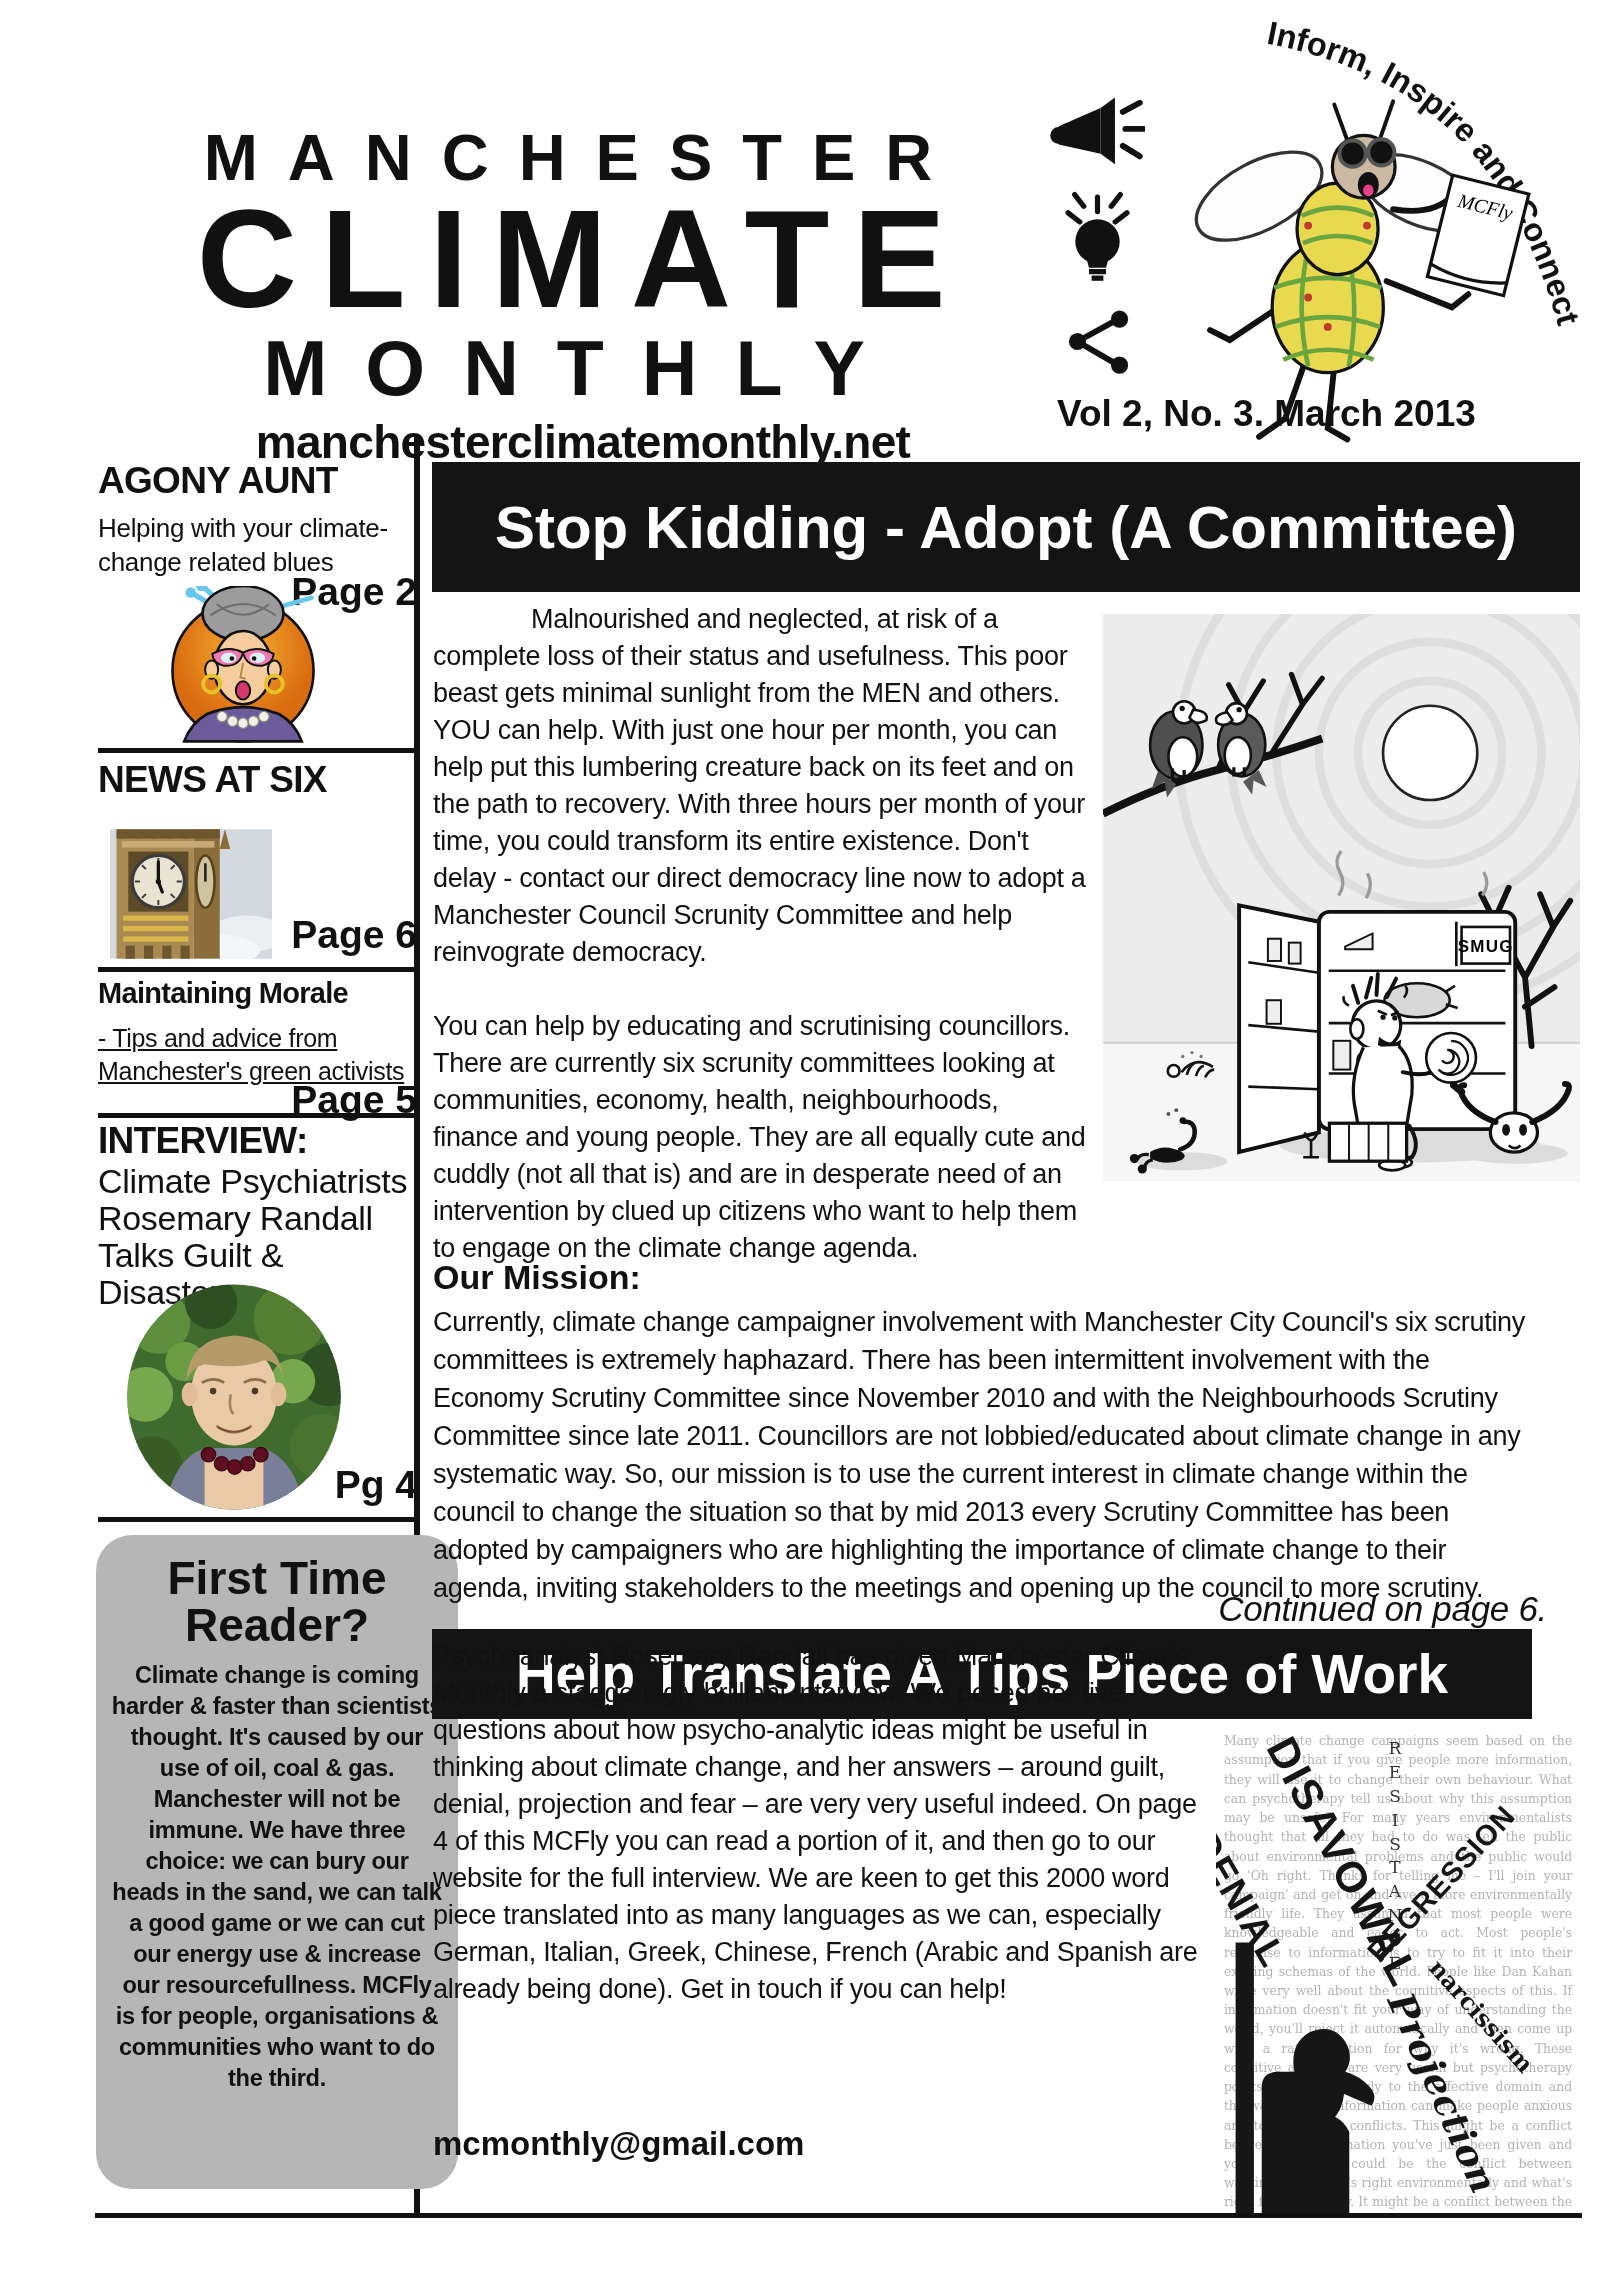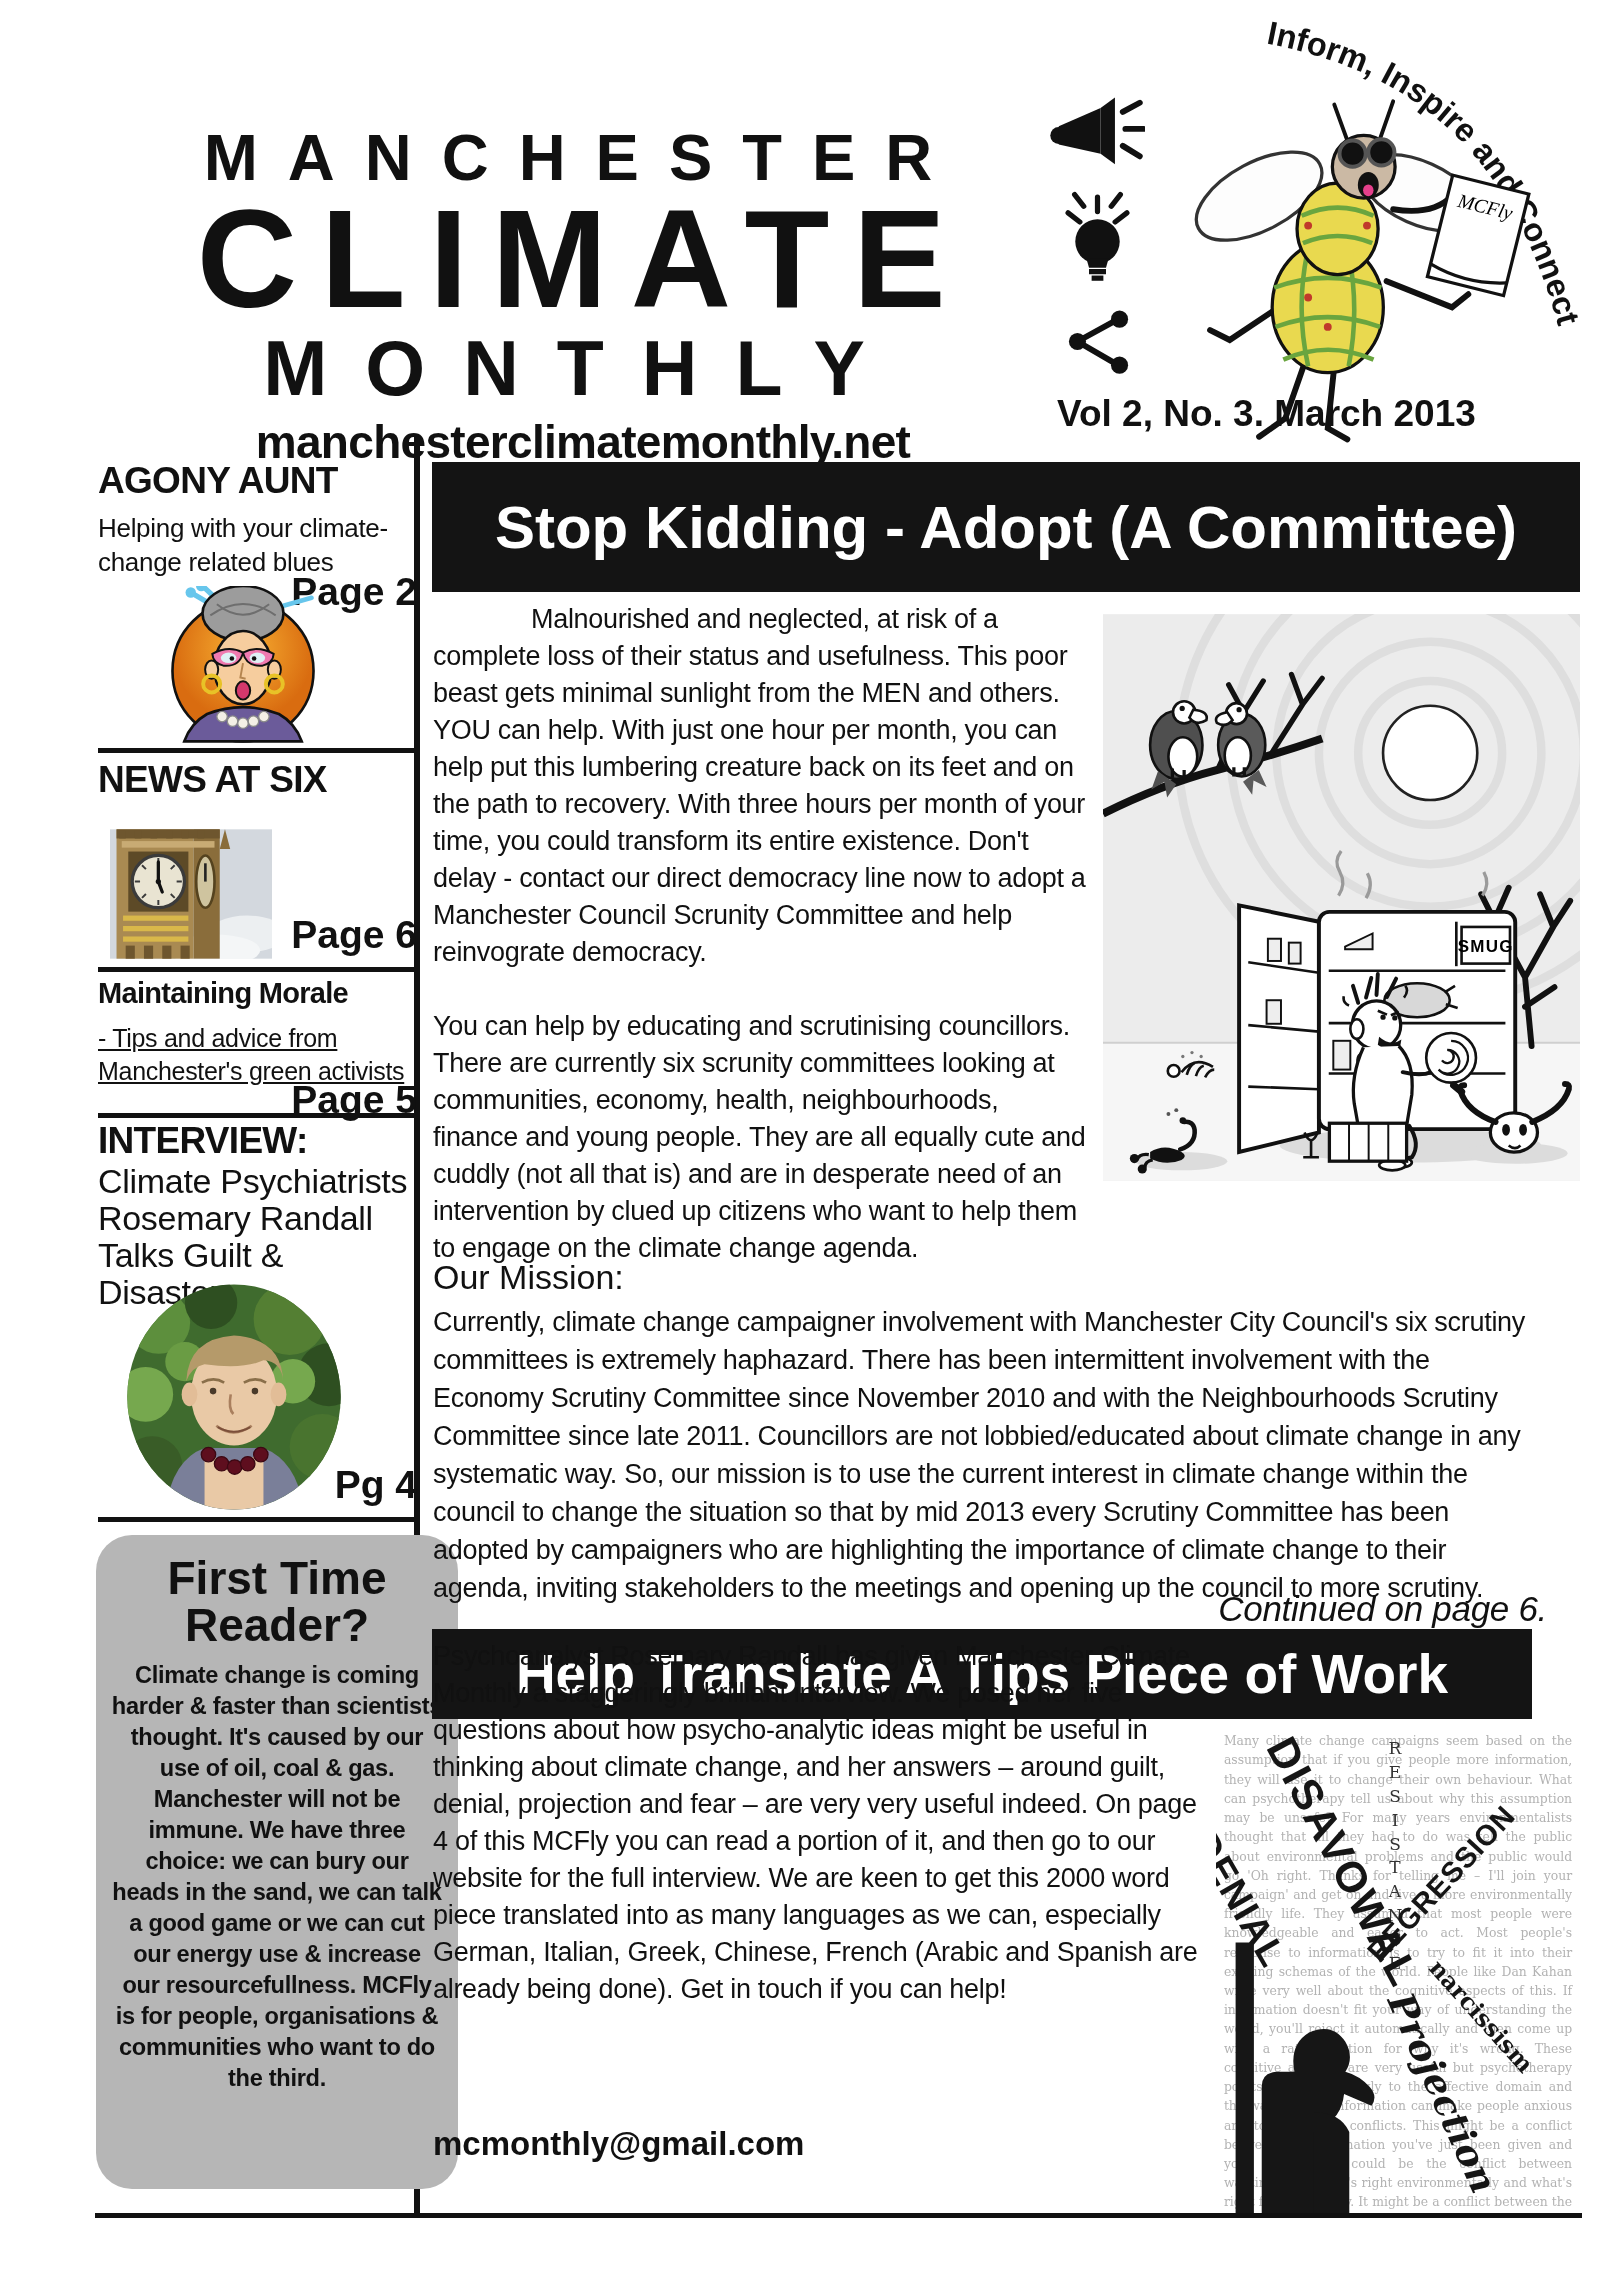--- a/index.html
+++ b/index.html
@@ -49,21 +49,21 @@
   #banner1 { left:432px; top:462px; width:1148px; height:130px; font-size:60px; }
   #banner2 { left:432px; top:1629px; width:1100px; height:90px; font-size:55px; }
 
   .bodytext { position:absolute; font-size:27px; line-height:37px; letter-spacing:-0.3px; }
   #a1-paras { left:433px; top:601px; width:654px; }
   #a1-paras .p1 { text-indent:98px; margin:0; }
   #a1-paras .p2 { margin:37px 0 0 0; }
   #cartoon { position:absolute; left:1103px; top:614px; width:477px; height:567px; }
   #cartoon svg { display:block; width:100%; height:100%; }
 
-  #mission-h { position:absolute; left:433px; top:1258px; font-size:34px; font-weight:normal; }
+  #mission-h { position:absolute; left:433px; top:1258px; font-size:34px; font-weight:bold; }
   #mission-b { left:433px; top:1303px; width:1106px; line-height:38px; }
   #continued { position:absolute; left:433px; top:1589px; width:1114px; text-align:right;
                font-size:35px; font-style:italic; letter-spacing:-0.3px; }
 
   #a2-body { left:433px; top:1638px; width:772px; }
   #a2-email { position:absolute; left:433px; top:2125px; font-size:33px; font-weight:bold; }
 
   
   #wordart { position:absolute; left:1216px; top:1726px; width:364px; height:487px; overflow:hidden; }
   .wa-bg { position:absolute; inset:0; padding:5.2px 7.9px; font-family:"DejaVu Serif", serif;

